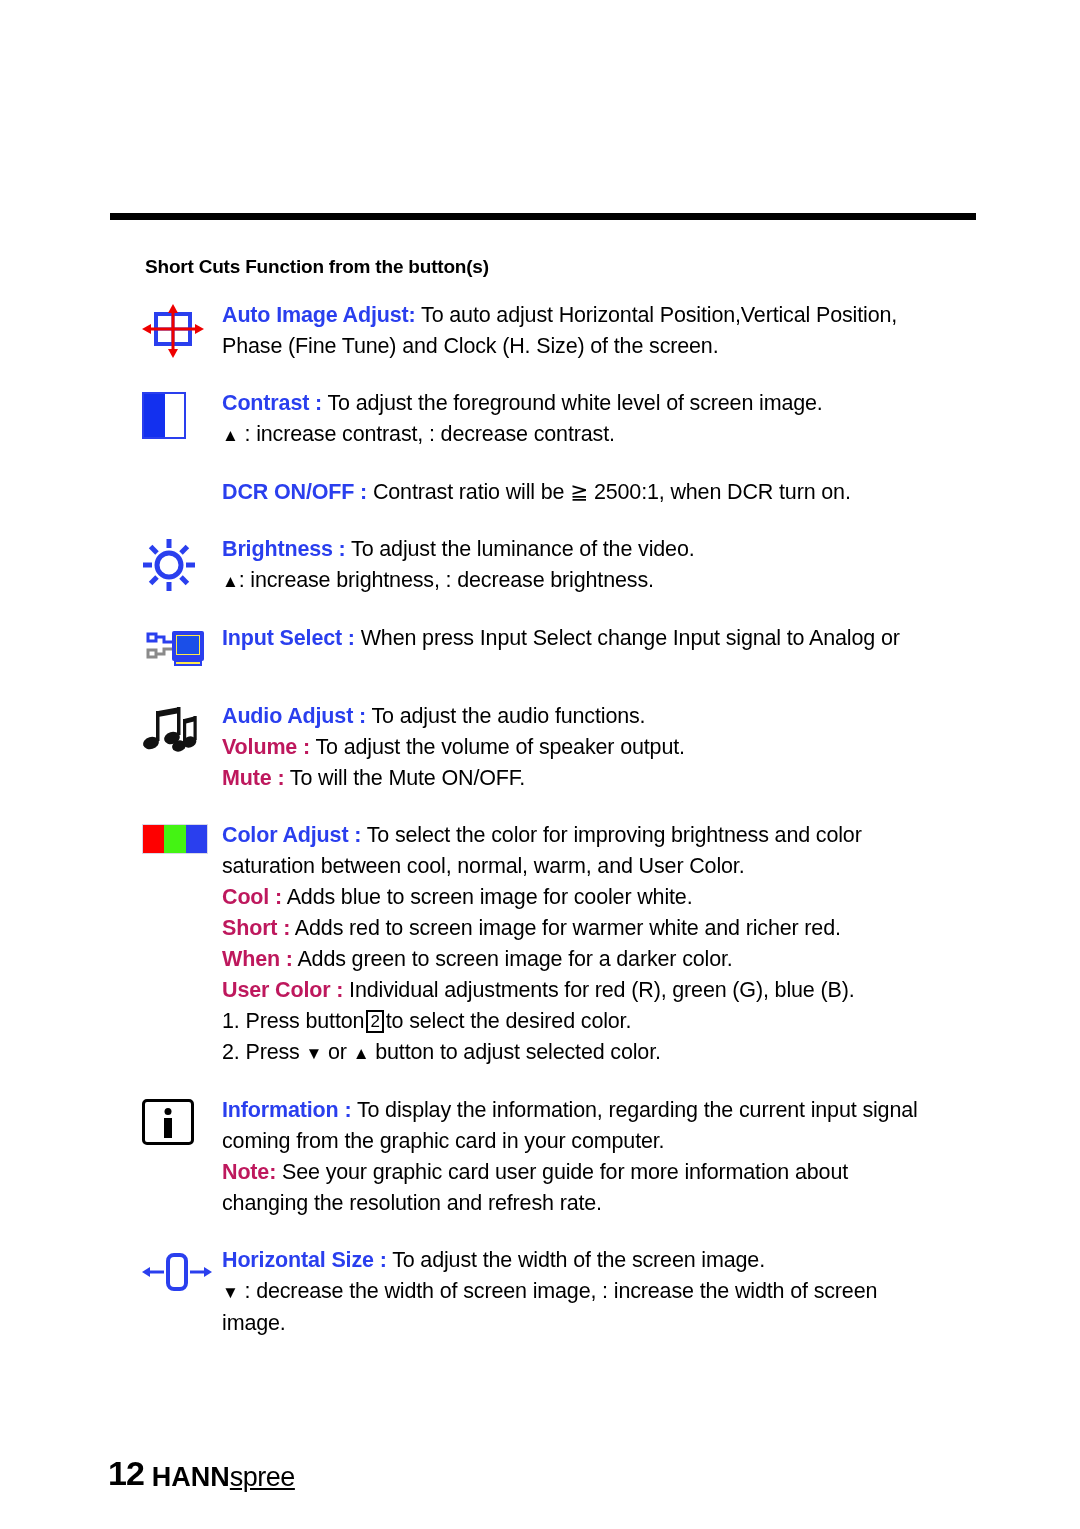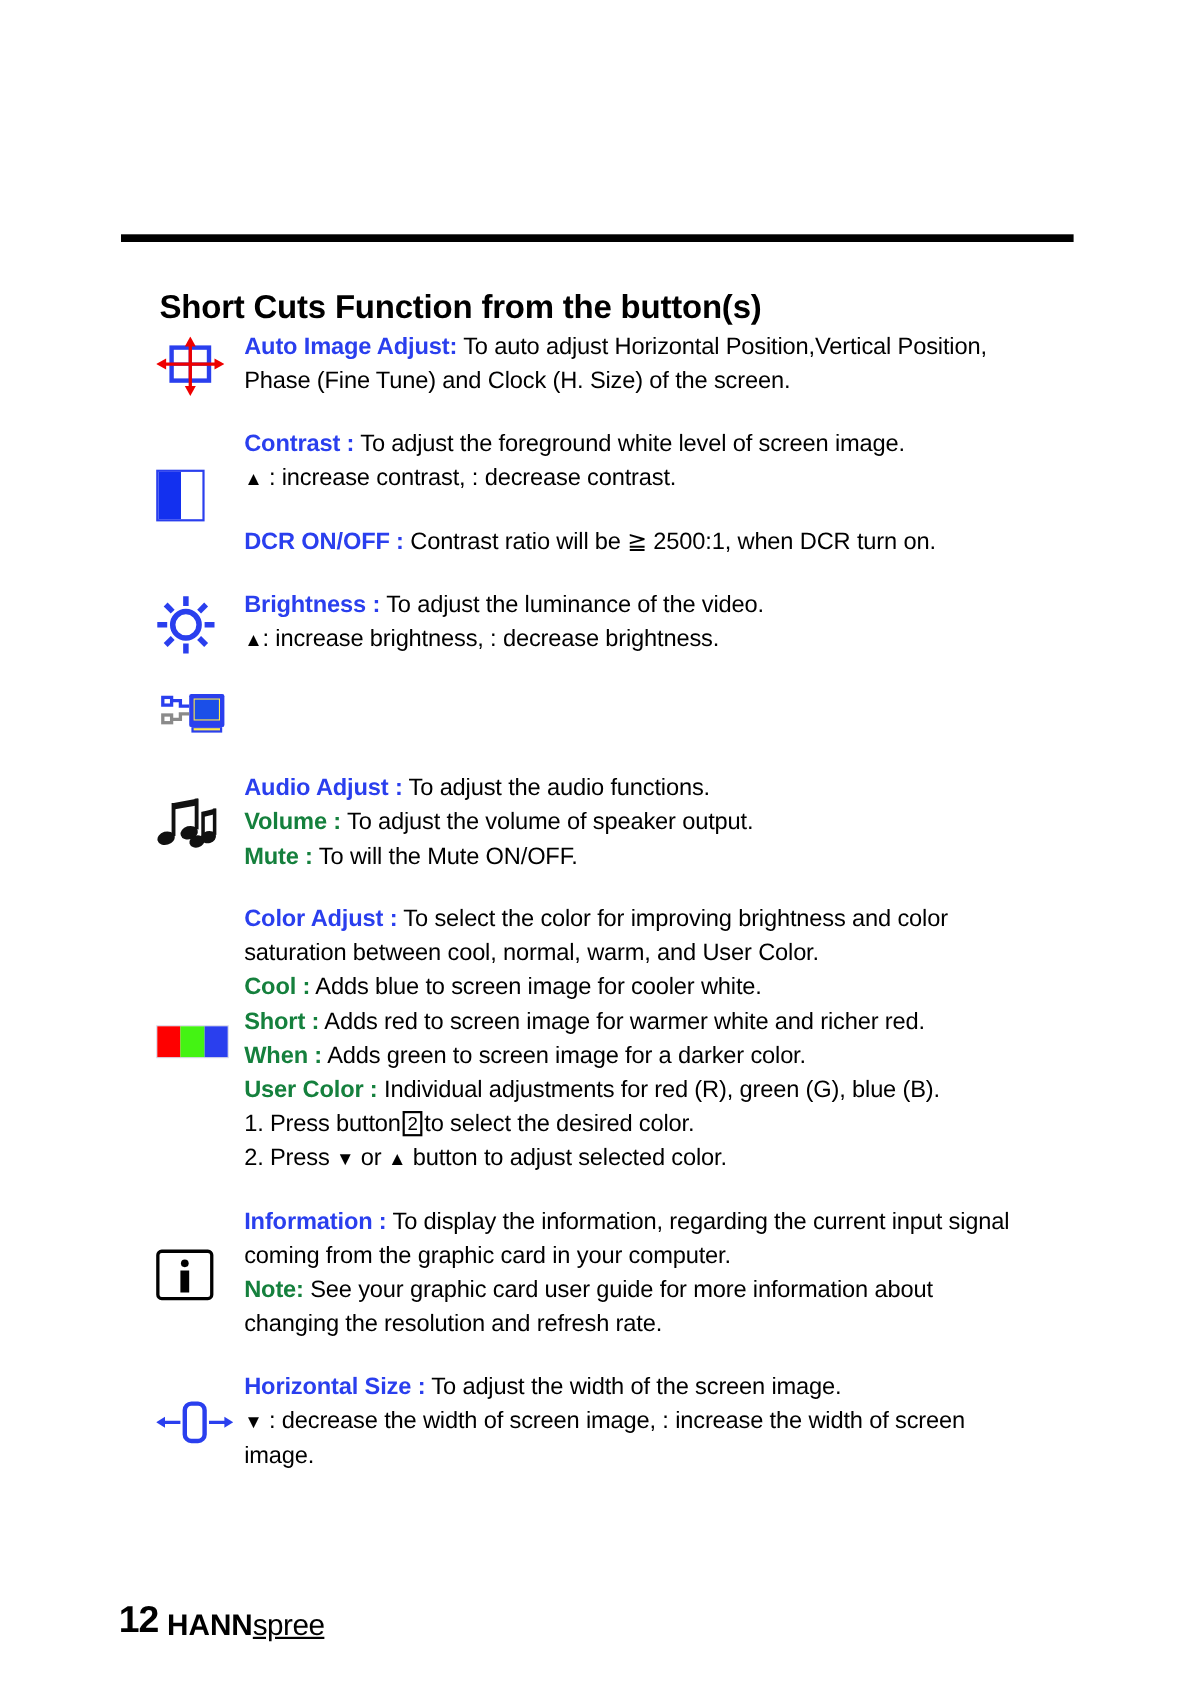--- a/index.html
+++ b/index.html
@@ -26,35 +26,35 @@
     left: 110px;
     top: 213px;
     width: 866px;
     height: 7px;
     background: #000000;
   }
   .page-title {
     position: absolute;
     left: 145px;
     top: 243px;
-    font-size: 30px;
+    font-size: 19px;
     font-weight: bold;
     letter-spacing: -0.2px;
     white-space: nowrap;
   }
   .content {
     position: absolute;
     left: 142px;
     top: 300px;
     width: 900px;
   }
   .section {
     position: relative;
     display: flex;
-    align-items: center;
+    align-items: flex-start;
   }
   .icon-col {
     width: 80px;
     min-width: 80px;
     padding-top: 4px;
     display: flex;
     justify-content: flex-start;
     align-items: flex-start;
   }
   .text-col {
@@ -62,21 +62,21 @@
     font-size: 21.5px;
     line-height: 31px;
     letter-spacing: -0.15px;
   }
   .hl {
     color: #2a3fee;
     font-weight: bold;
   }
   .bk {
     font-weight: bold;
-    color: #15803d;
+    color: #be185d;
   }
   p.line {
     margin: 0;
   }
   .gap-md { height: 26px; }
 
   .tri-up::before { content: "\25B2"; font-size: 17px; }
   .tri-dn::before { content: "\25BC"; font-size: 17px; }
 
   .boxed-key {
@@ -259,20 +259,24 @@
               <rect x="6" y="7" width="8" height="7"></rect>
             </g>
             <g stroke="#8a8a8a" stroke-width="3" fill="none">
               <path d="M30 22 L22 22 L22 27 L14 27"></path>
               <rect x="6" y="23" width="8" height="7"></rect>
             </g>
           </svg>
         </span>
       </div>
       <div class="text-col">
+        <p class="line">
+          <span class="hl">Input Select :</span>
+          <span>When press Input Select change Input signal to Analog or</span>
+        </p>
       </div>
     </div>
 
     <div class="gap-md"></div>
 
     <div class="section">
       <div class="icon-col">
         <span class="ic ic-audio">
           <svg width="58" height="52" viewBox="0 0 58 52">
             <g fill="#111">

